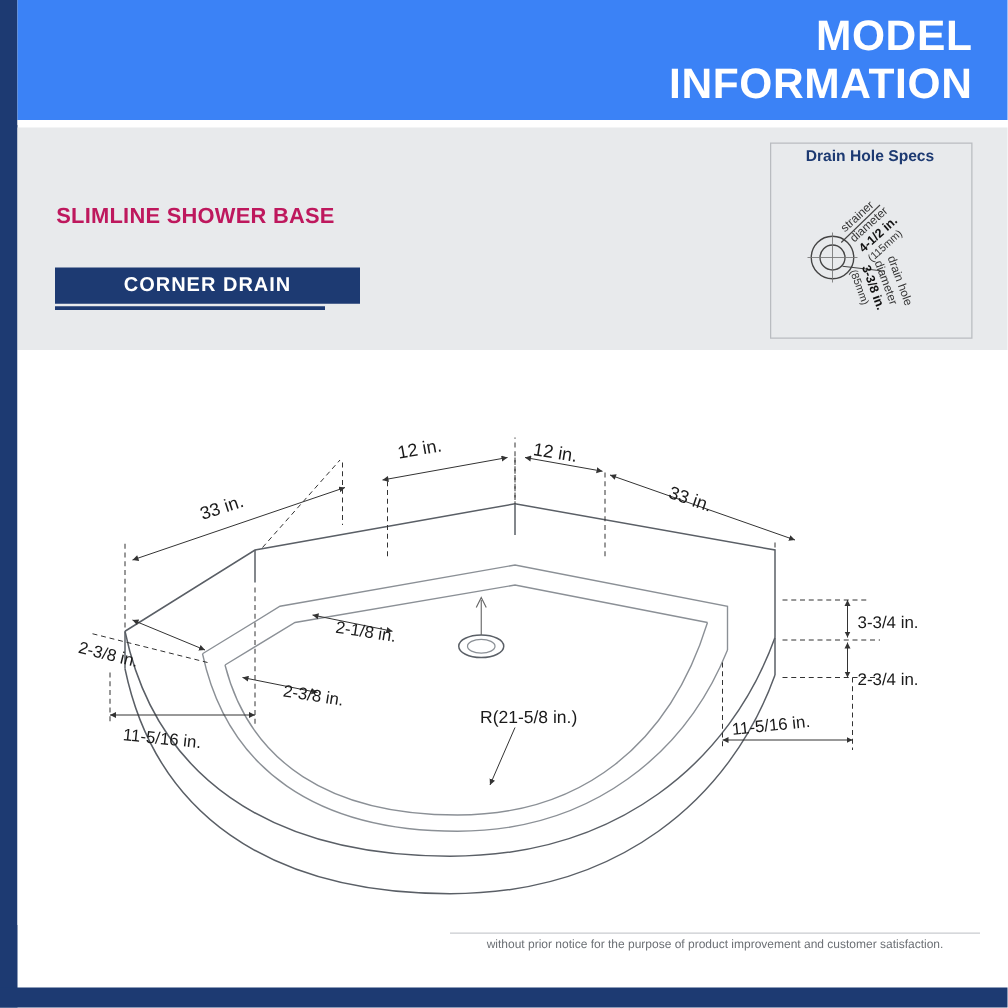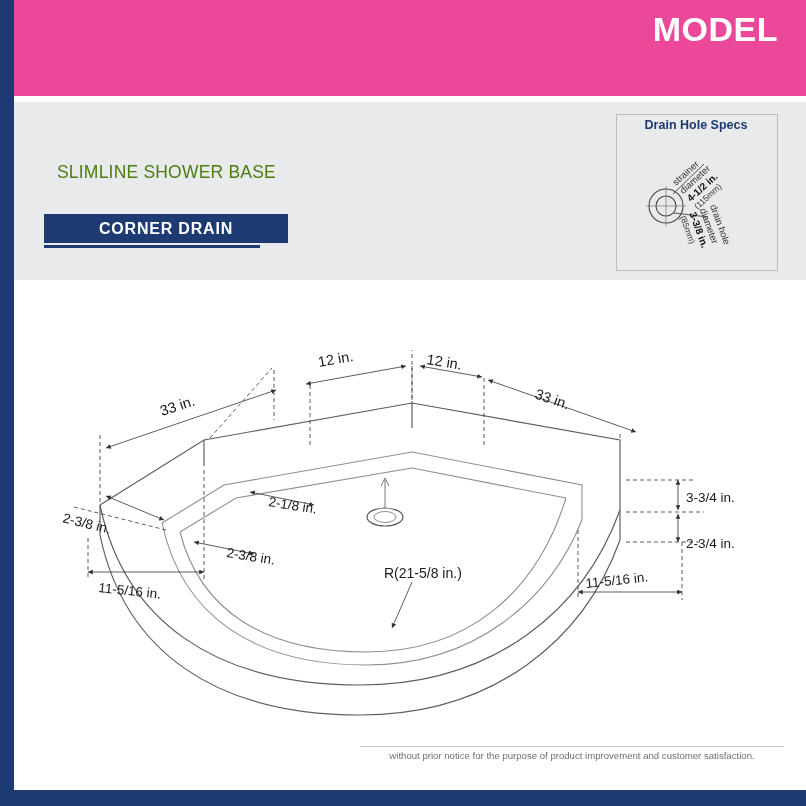--- a/index.html
+++ b/index.html
@@ -9,21 +9,21 @@
     font-family:"Liberation Sans", sans-serif;
     position:relative;
     overflow:hidden;
   }
   
   .left-stripe{
     position:absolute;left:0;top:0;width:14px;height:806px;background:#1d3a72;
   }
   
   .header{
-    position:absolute;left:14px;top:0;width:792px;height:96px;background:#ec4899;
+    position:absolute;left:14px;top:0;width:792px;height:96px;background:#3b82f6;
   }
   .header-title{
     position:absolute;right:28px;top:10px;
     text-align:right;
     color:#ffffff;
     font-weight:bold;
     font-size:34px;
     line-height:38px;
     letter-spacing:0.5px;
   }
@@ -33,22 +33,22 @@
   
   .info-band{
     position:absolute;left:14px;top:102px;width:792px;height:178px;
     background:#e8eaec;
   }
   .model-no{
     position:absolute;left:30px;top:22px;
     color:#1d3a72;font-weight:bold;font-size:31px;letter-spacing:0.5px;
   }
   .model-sub{
-    position:absolute;left:43px;top:60px;
-    color:#4d7c0f;font-weight:normal;font-size:17.5px;letter-spacing:0.2px;
+    position:absolute;left:31px;top:60px;
+    color:#be185d;font-weight:bold;font-size:17.5px;letter-spacing:0.2px;
   }
   .model-sub2{
     position:absolute;left:31px;top:84px;
     color:#9a9ea3;font-size:17px;letter-spacing:0.6px;
   }
   .drain-badge{
     position:absolute;left:30px;top:112px;width:244px;height:29px;
     background:#1d3a72;color:#ffffff;
     font-weight:bold;font-size:16px;letter-spacing:0.8px;
     display:flex;align-items:center;justify-content:center;
@@ -86,20 +86,21 @@
 </style>
 </head>
 <body>
 
 <div class="left-stripe"></div>
 <div class="right-stripe"></div>
 
 <div class="header">
   <div class="header-title">
     <div>MODEL</div>
+    <div>INFORMATION</div>
   </div>
 </div>
 <div class="header-rule"></div>
 
 <div class="info-band">
   <div class="model-sub">SLIMLINE SHOWER BASE</div>
   <div class="drain-badge">CORNER DRAIN</div>
   <div class="badge-underline"></div>
 </div>
 

